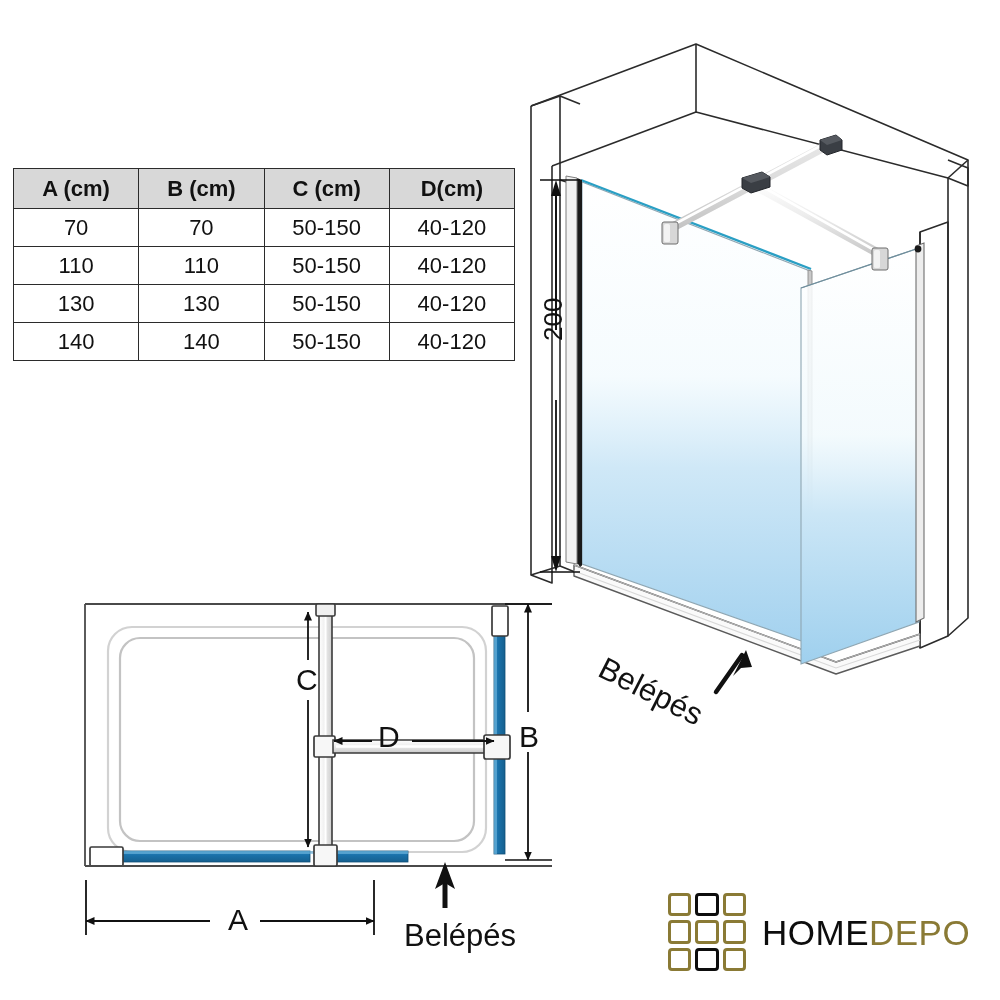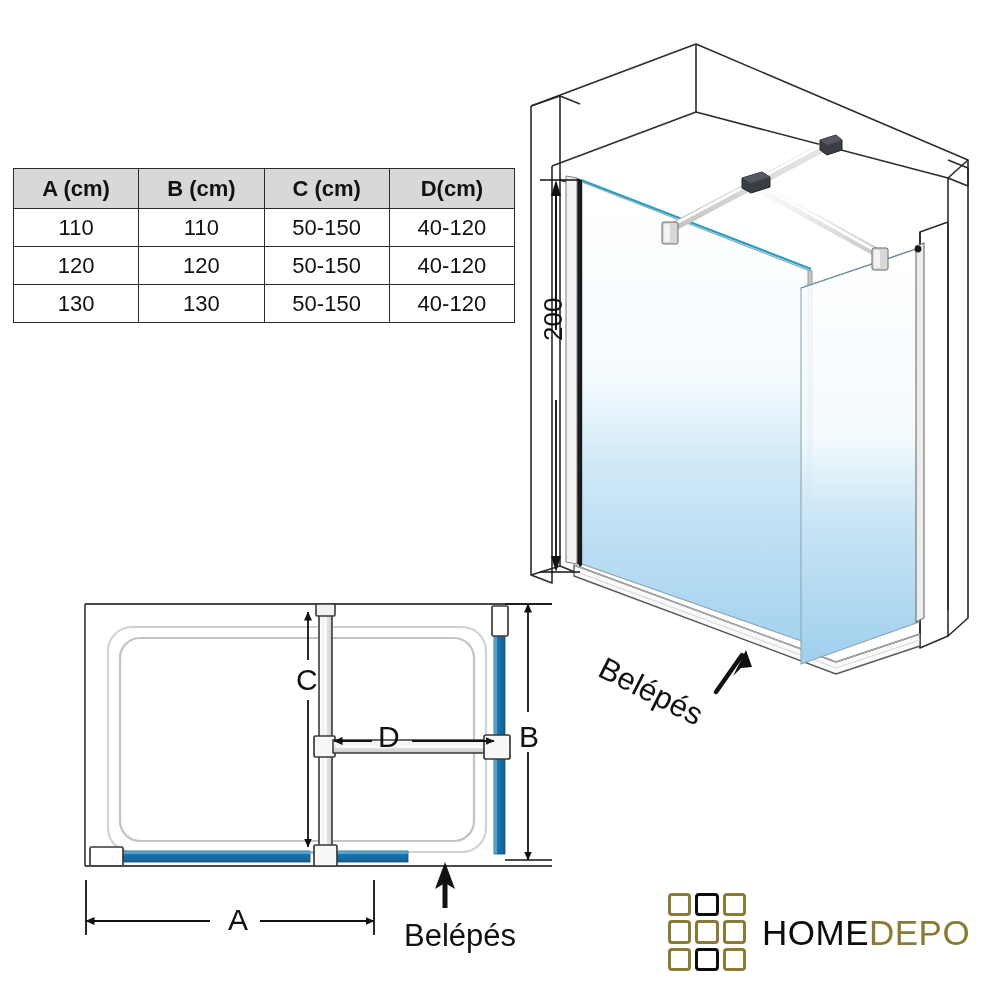--- a/index.html
+++ b/index.html
@@ -362,37 +362,43 @@
     <thead>
       <tr>
         <th>A (cm)</th>
         <th>B (cm)</th>
         <th>C (cm)</th>
         <th>D(cm)</th>
       </tr>
     </thead>
     <tbody>
       <tr>
-        <td>110</td>
-        <td>110</td>
+        <td>70</td>
+        <td>70</td>
         <td>50-150</td>
         <td>40-120</td>
       </tr>
       <tr>
-        <td>120</td>
-        <td>120</td>
+        <td>110</td>
+        <td>110</td>
         <td>50-150</td>
         <td>40-120</td>
       </tr>
       <tr>
         <td>130</td>
         <td>130</td>
         <td>50-150</td>
         <td>40-120</td>
       </tr>
+      <tr>
+        <td>140</td>
+        <td>140</td>
+        <td>50-150</td>
+        <td>40-120</td>
+      </tr>
     </tbody>
   </table>
 
   <div id="label-200">200</div>
 
   <div class="entry-label" id="label-belepes-3d">Belépés</div>
 
   <div class="entry-label" id="label-belepes-plan">Belépés</div>
 
   <div class="dim-label" id="label-A">A</div>

